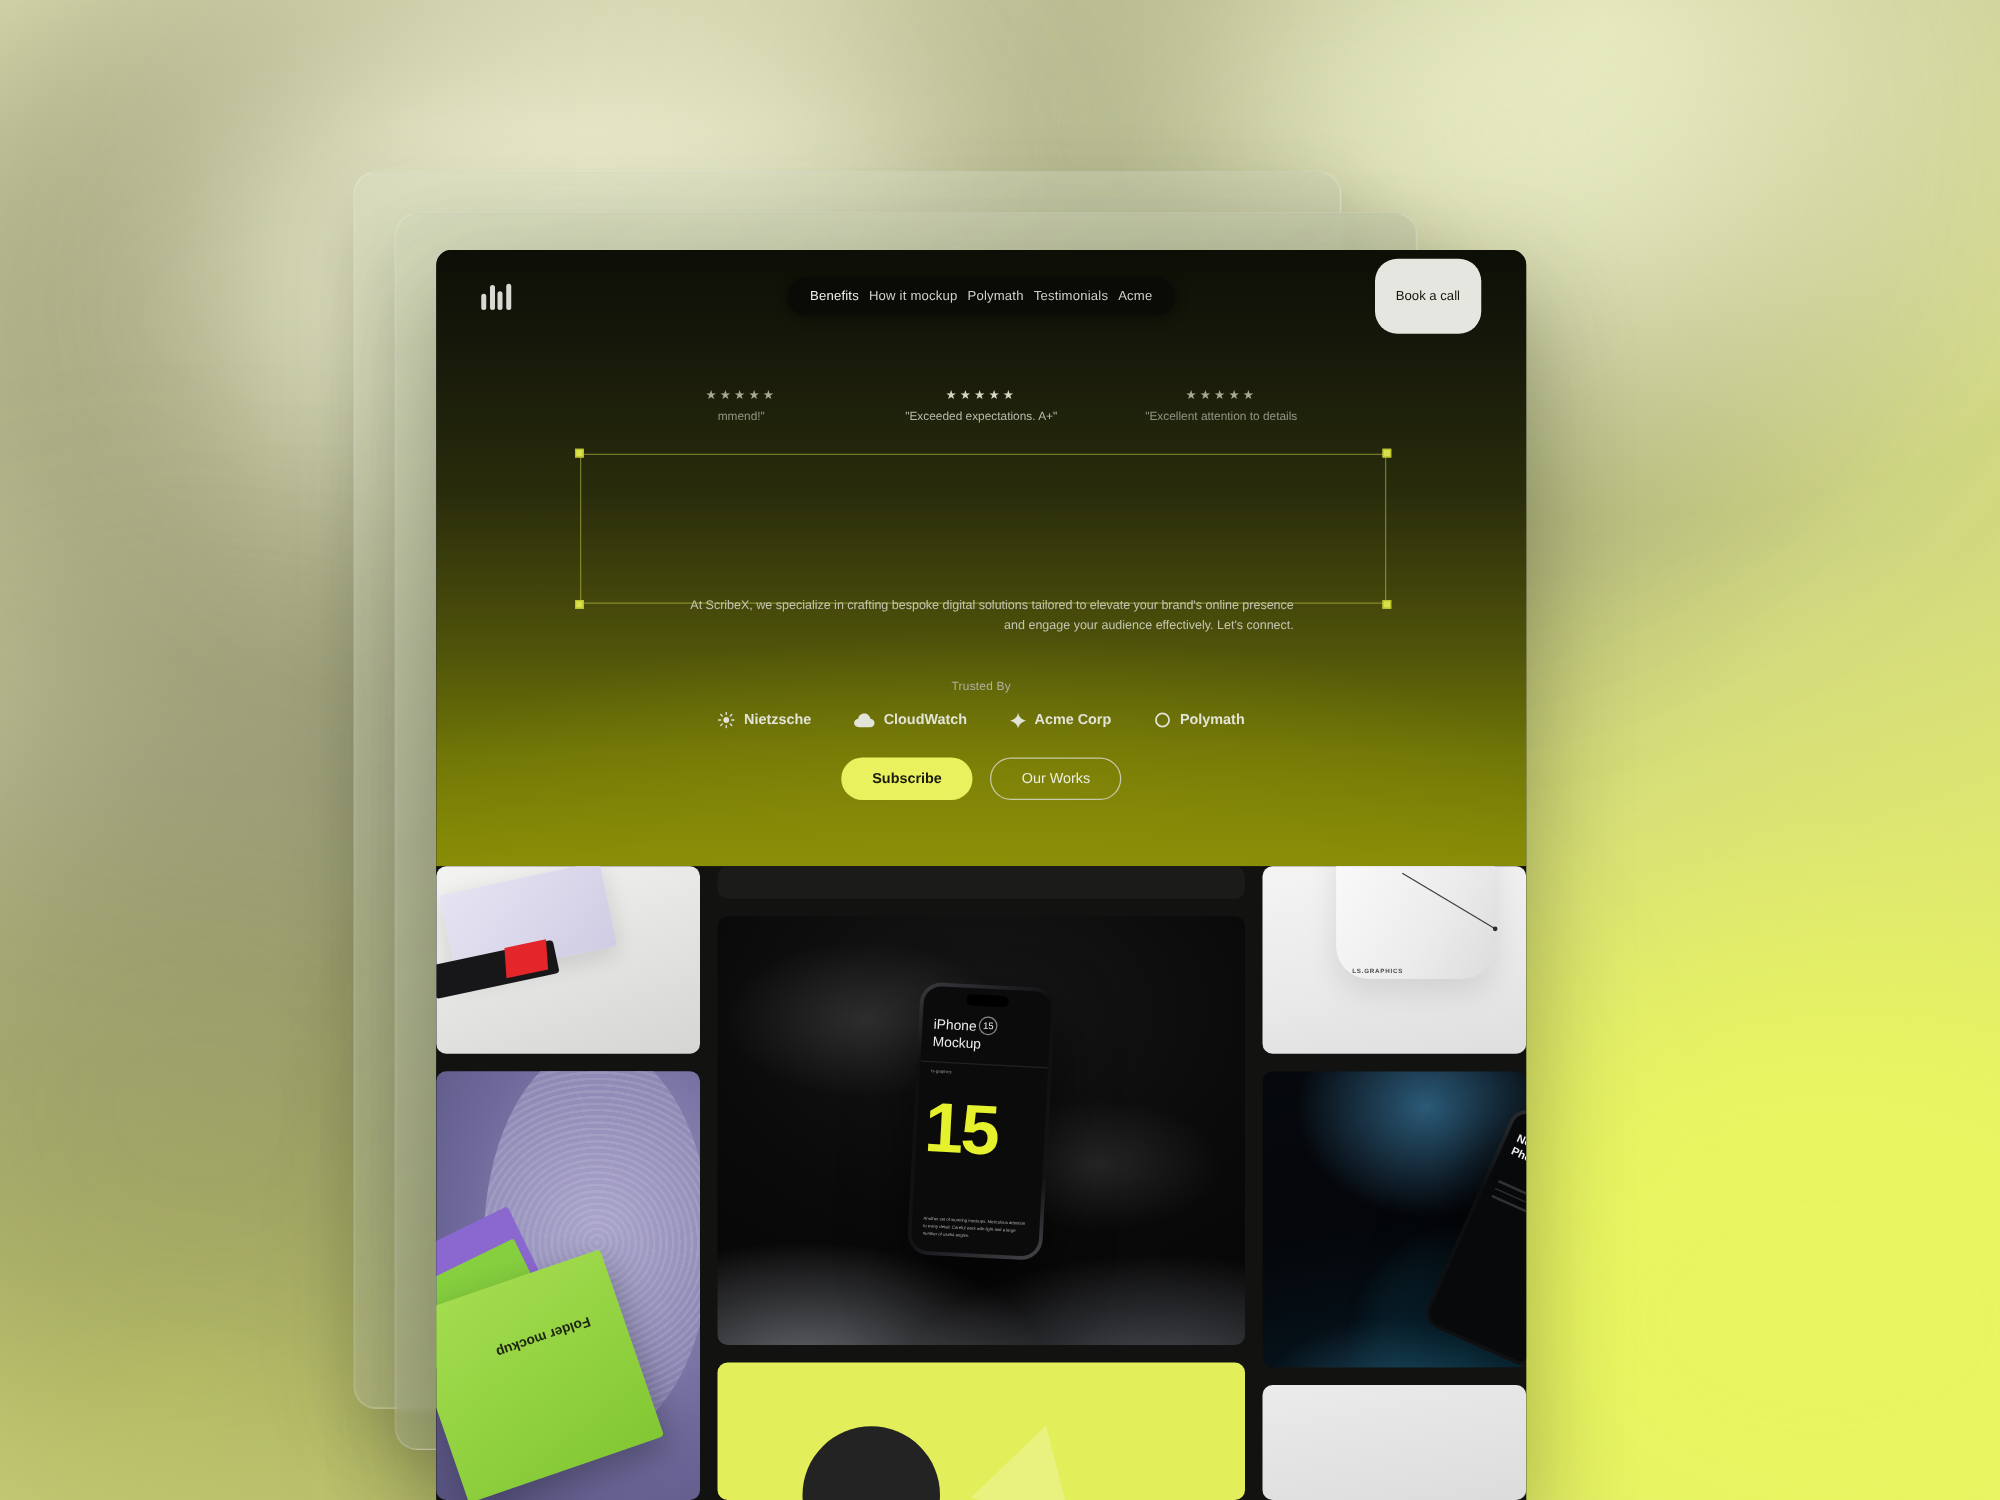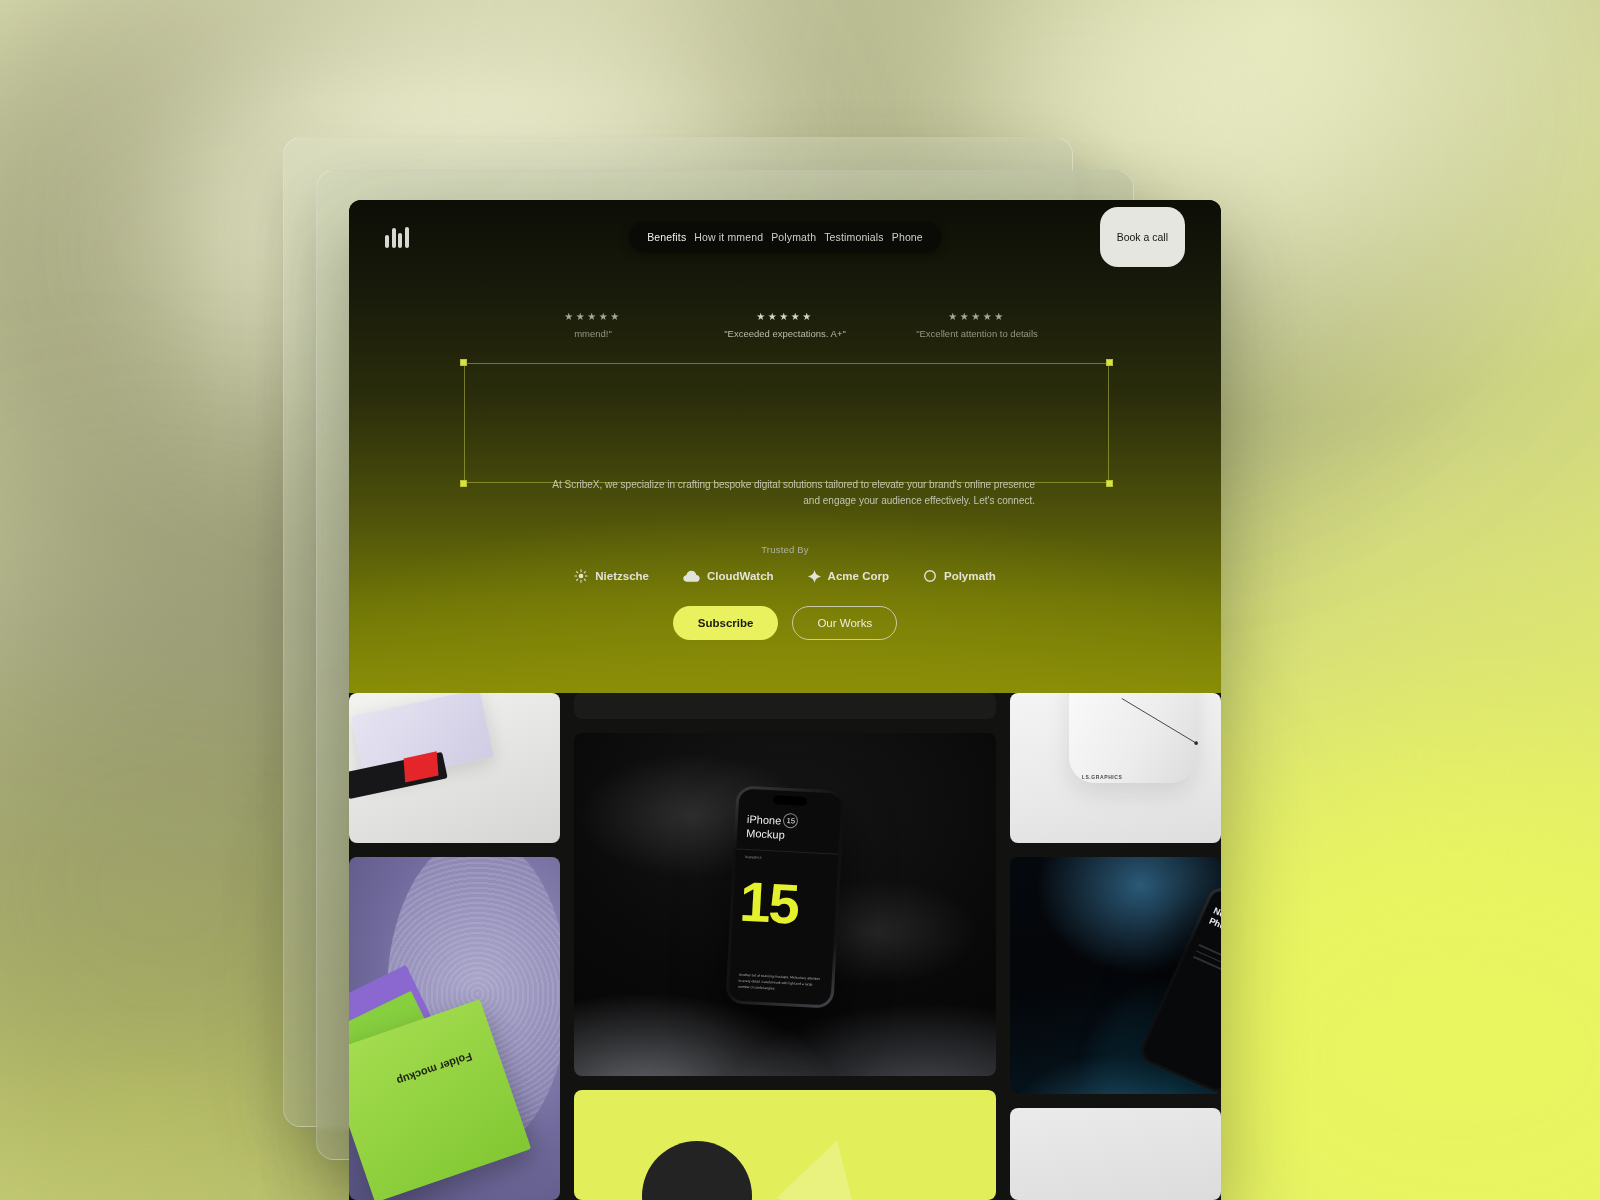--- a/index.html
+++ b/index.html
@@ -381,24 +381,24 @@
     <div id="topnav">
       <div id="logo">
         <i></i>
           <i></i>
           <i></i>
           <i></i>
       </div>
 
       <nav id="navpill">
         <a href="#">Benefits</a>
-        <a href="#">How it mmend</a>
+        <a href="#">How it mockup</a>
         <a href="#">Polymath</a>
         <a href="#">Testimonials</a>
-        <a href="#">Phone</a>
+        <a href="#">Acme</a>
       </nav>
 
       <button id="bookcall">Book a call</button>
     </div>
 
     <div id="tstrip">
       <div class="tcard clip-l">
         <div class="stars">★★★★★</div>
         <div class="tq">mmend!"</div>
       </div>

